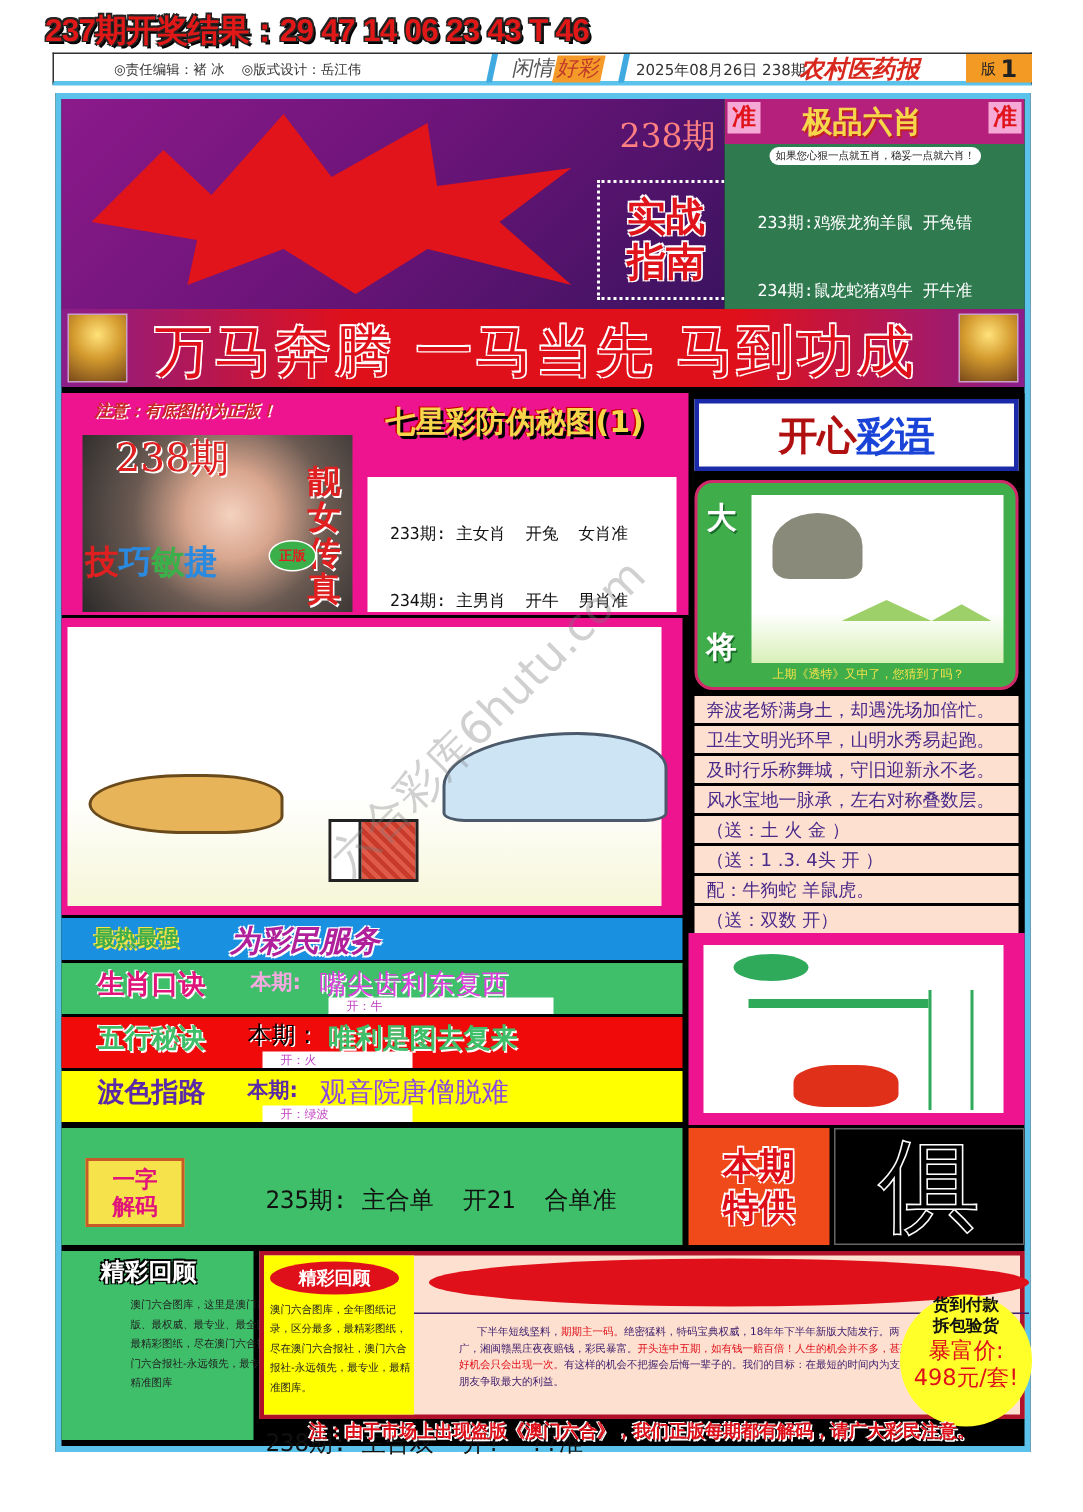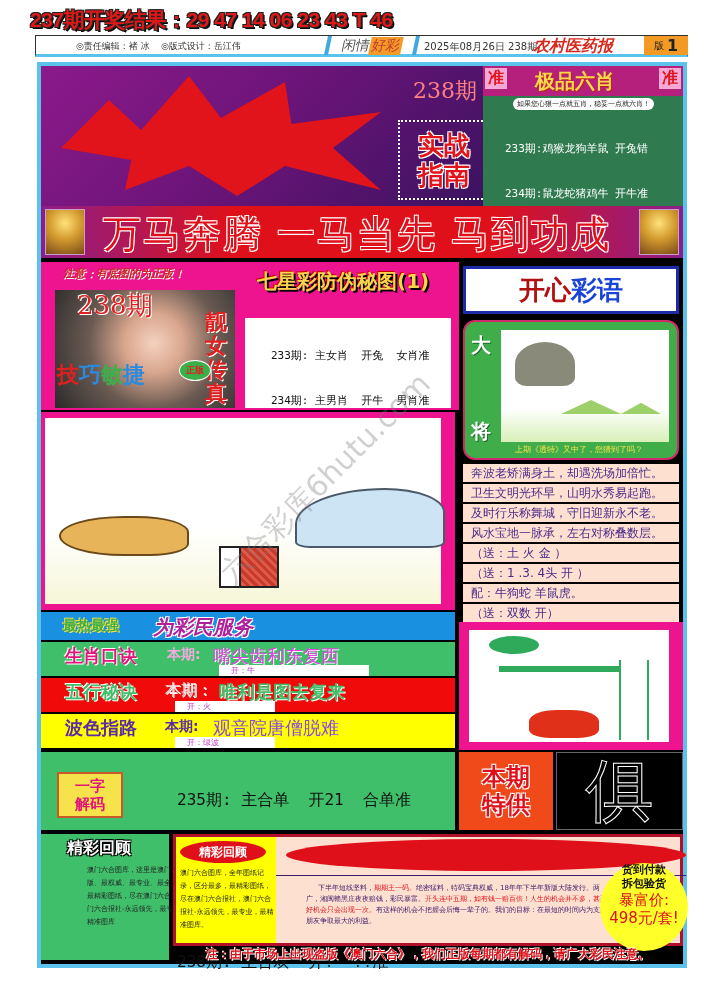--- a/index.html
+++ b/index.html
@@ -57,29 +57,29 @@
   
   .seven { left: 41px; top: 262px; width: 450px; height: 148px; background: #ee1490; }
   .seven-note { left: 22px; top: 4px; font-size: 11px; color: #c82828; font-style: italic; font-weight: bold; text-shadow: 1px 1px 0 #fff; }
   .seven-photo { left: 14px; top: 28px; width: 180px; height: 118px;
                  background: radial-gradient(circle at 55% 45%, #f4d2c0 0%, #d9a68e 25%, #6a5a52 55%, #2a2a2a 100%); }
   .photo-issue { left: 22px; top: -2px; font-size: 26px; color: #e02020; font-family: "DejaVu Serif", serif; text-shadow: 1px 1px 0 #fff, -1px -1px 0 #fff; }
   .photo-side { left: 150px; top: 20px; width: 28px; font-size: 22px; font-weight: 900; color: #e02020; line-height: 24px; text-shadow: 1px 1px 0 #fff; }
   .photo-badge { left: 124px; top: 70px; font-size: 9px; background: #3bb04a; color: #e02020; border-radius: 50%; padding: 3px 6px; border: 1px solid #fff; font-weight: bold; }
   .photo-skill { left: 2px; top: 70px; font-size: 22px; font-weight: 900; }
   .seven-title { left: 216px; top: 6px; font-size: 20px; font-weight: 900; color: #f6d64a; text-shadow: 2px 2px 0 #000, -1px -1px 0 #c00; }
-  .seven-table { left: 204px; top: 56px; width: 206px; height: 90px; background: #fff; padding: 0 0 0 26px;
+  .seven-table { left: 204px; top: 56px; width: 206px; height: 90px; background: #fff; padding: 0 0 0 15px;
                  font-size: 11px; line-height: 15px; color: #111; white-space: pre; font-family: "DejaVu Sans Mono", monospace; }
 
   
   .happy { left: 459px; top: 262px; width: 224px; height: 200px; background: #000; }
   .happy-title { left: 4px; top: 4px; width: 216px; height: 48px; background: #fff; border: 3px solid #1a2aa8;
                  display: flex; align-items: center; justify-content: center; font-size: 26px; font-weight: 900; }
   .happy-title .a { color: #b01010; }
-  .happy-title .b { color: #1a44d8; }
+  .happy-title .b { color: #1a44d8; text-decoration: underline; }
   .happy-card { left: 4px; top: 58px; width: 216px; height: 140px; background: #3fae4a; border-radius: 12px; border: 2px solid #d02a6a; }
   .happy-img { left: 36px; top: 8px; width: 168px; height: 112px; background: linear-gradient(180deg,#fff 0%,#fff 70%,#d8f0b8 100%); }
   .rock { left: 14px; top: 12px; width: 60px; height: 44px; background: #8a8a7a; border-radius: 50% 50% 20% 20%; }
   .hill { left: 60px; top: 70px; width: 100px; height: 14px; background: #9ed06a; clip-path: polygon(0 100%, 30% 0, 60% 100%, 80% 20%, 100% 100%); }
   .happy-char { left: 6px; font-size: 20px; color: #fff; font-weight: bold; text-shadow: 1px 1px 0 #1a6a2a; }
   .happy-q { left: 50px; top: 122px; font-size: 8px; color: #f6e24a; }
 
   
   .riddle { left: 459px; top: 462px; width: 224px; height: 160px; background: #000; }
   .riddle-line { left: 4px; width: 216px; height: 18px; background: #fde0d0; font-size: 12px; color: #4a2a8a; line-height: 18px; padding-left: 8px; white-space: nowrap; overflow: hidden; }
@@ -261,21 +261,21 @@
 </div>
 
 <div class="abs svc-row" style="top:642px;background:#3fbf6a;">
   <span class="abs svc-label" style="color:#e0147a;text-shadow:1px 1px 0 #fff,-1px -1px 0 #fff;">生肖口诀</span>
   <span class="abs svc-period" style="left:126px;color:#f6a8e0;">本期:</span>
   <span class="abs svc-answer" style="left:172px;color:#e040e0;text-shadow:1px 1px 0 #fff;">嘴尖齿利东复西</span>
   <span class="abs svc-open" style="width:150px;margin-left:44px;">开：牛</span>
 </div>
 <div class="abs svc-row" style="top:678px;background:#f00a0a;">
   <span class="abs svc-label" style="color:#3fbf6a;text-shadow:1px 1px 0 #fff,-1px -1px 0 #fff;">五行秘诀</span>
-  <span class="abs svc-period" style="left:124px;color:#e5e5e5;font-weight:normal;font-size:16px;top:2px;text-shadow:1px 1px 0 #fff;text-align:center;">本期 :</span>
+  <span class="abs svc-period" style="left:124px;color:#000000;font-weight:normal;font-size:16px;top:2px;text-shadow:1px 1px 0 #fff;text-align:center;">本期 :</span>
   <span class="abs svc-answer" style="left:178px;color:#3fbf6a;font-weight:bold;text-shadow:1px 1px 0 #fff;">唯利是图去复来</span>
   <span class="abs svc-open">开：火</span>
 </div>
 <div class="abs svc-row" style="top:714px;background:#ffff00;">
   <span class="abs svc-label" style="color:#5a2aa8;">波色指路</span>
   <span class="abs svc-period" style="left:124px;color:#5a2aa8;">本期:</span>
   <span class="abs svc-answer" style="left:172px;color:#8a4ae0;">观音院唐僧脱难</span>
   <span class="abs svc-open">开：绿波</span>
 </div>
 

